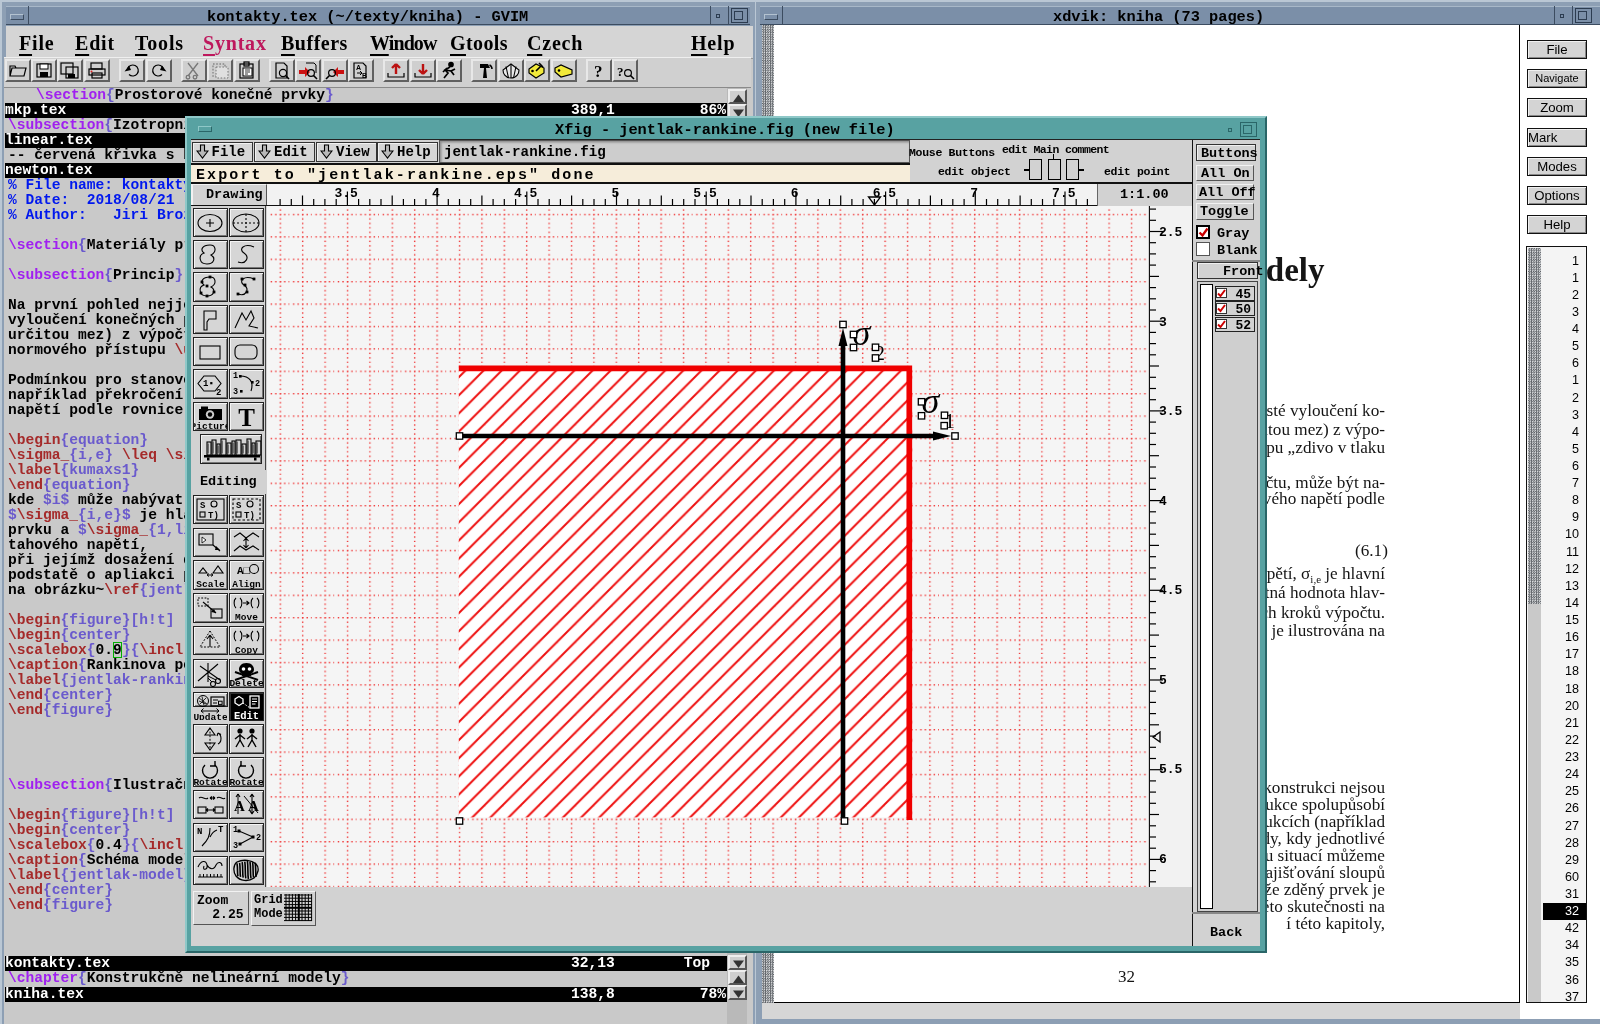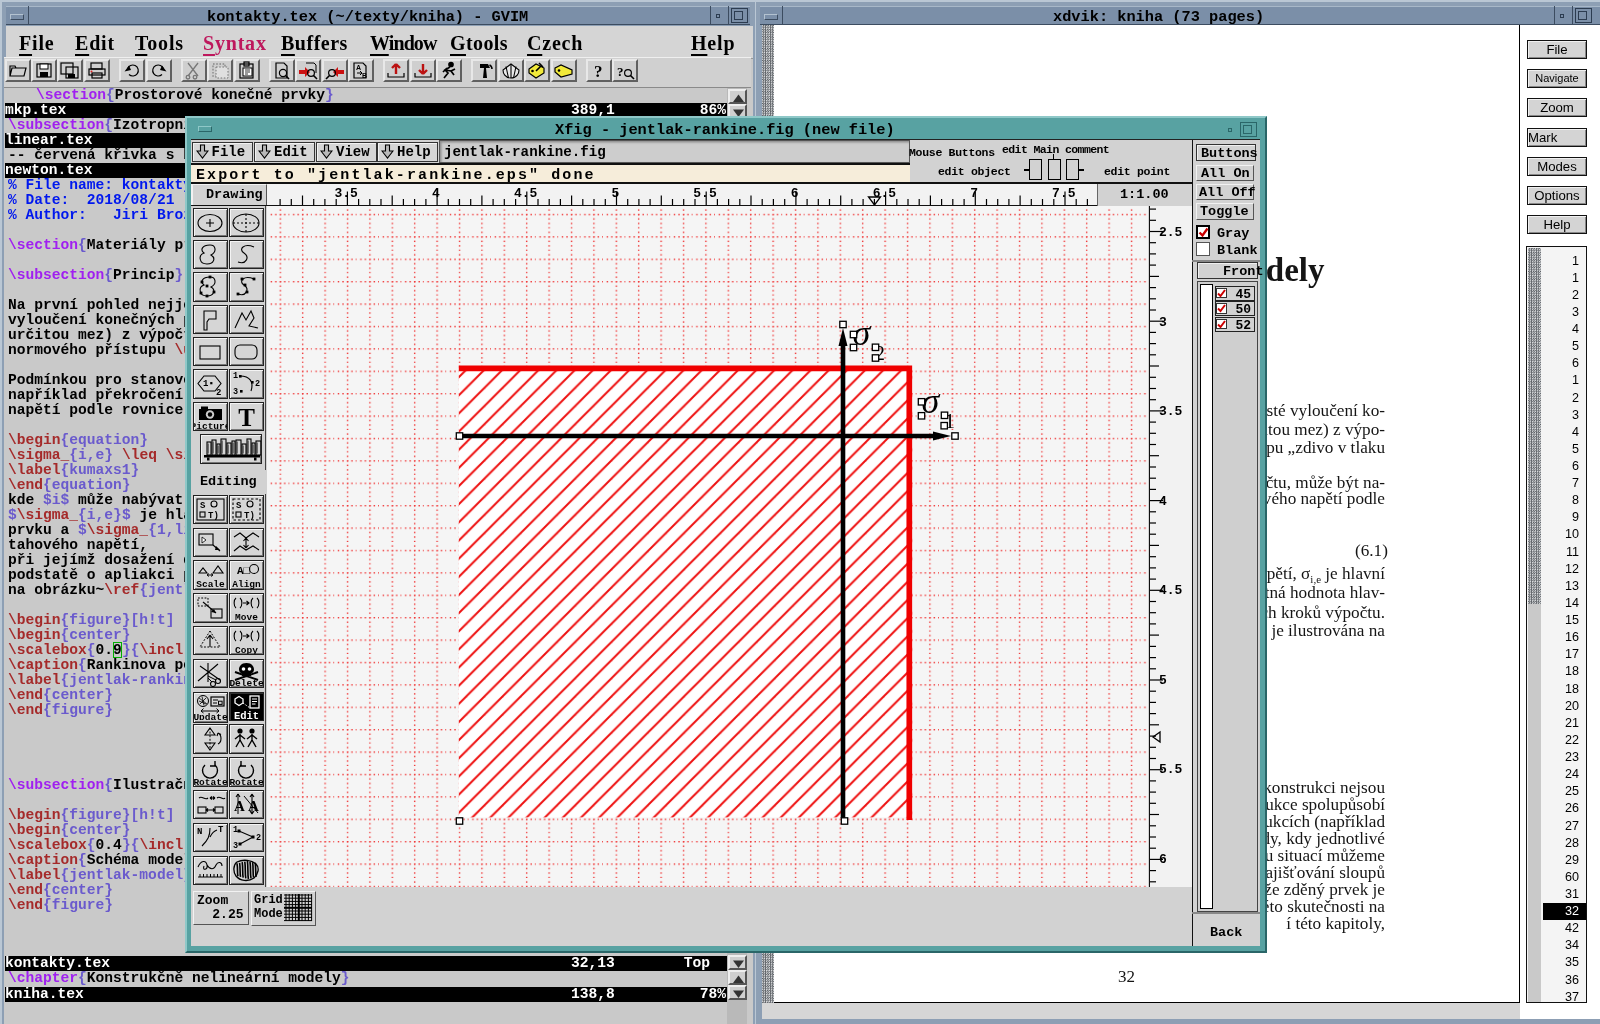--- a/index.html
+++ b/index.html
@@ -730,21 +730,21 @@
   </div>
 <div class="a" style="left:229.3px;top:658.7px;width:35px;height:29.5px;background:#d6d6d6;border:1px solid #222;box-shadow:inset 1px 1px 0 #f4f4f4,inset -1px -1px 0 #777;">
     <svg width="33" height="27.5" viewBox="0 0 33 27.5" style="position:absolute;left:0;top:0">
       <path d="M16.5 3 C11 3 9 6.5 9 9.5 C9 12 10.5 13 12 13.5 L12 16 H21 L21 13.5 C22.5 13 24 12 24 9.5 C24 6.5 22 3 16.5 3 Z" fill="#000"></path>
       <circle cx="13.5" cy="9" r="1.8" fill="#fff"></circle>
       <circle cx="19.5" cy="9" r="1.8" fill="#fff"></circle>
       <path d="M5 12 L28 20 M28 12 L5 20" stroke="#000" stroke-width="2"></path>
       <text x="16.5" y="26" font-size="9.5" font-weight="bold" font-family="Liberation Mono" fill="#000" text-anchor="middle">Delete</text>
     </svg>
   </div>
-<div class="a" style="left:192.5px;top:691.5px;width:35px;height:31px;background:#d6d6d6;border:1px solid #222;box-shadow:inset 1px 1px 0 #f4f4f4,inset -1px -1px 0 #777;">
+<div class="a" style="left:192.5px;top:691.5px;width:35px;height:15px;background:#d6d6d6;border:1px solid #222;box-shadow:inset 1px 1px 0 #f4f4f4,inset -1px -1px 0 #777;">
     <svg width="33" height="27.5" viewBox="0 0 33 27.5" style="position:absolute;left:0;top:0">
       <circle cx="9" cy="8" r="5.5" fill="none" stroke="#000" stroke-width="1"></circle>
       <path d="M5 5 l8 6 M5 8 l7 3 M6 11 l6 -6 M8 3.5 l2 9" stroke="#000" stroke-width="0.8"></path>
       <rect x="17" y="4" width="13" height="9" fill="none" stroke="#000" stroke-width="1.2"></rect>
       <path d="M19 7 h5 M19 10 h4" stroke="#000"></path>
       <rect x="24.5" y="8.2" width="3.6" height="3.2" fill="none" stroke="#000"></rect>
       <path d="M7 18 h18 m-18 0 l2.5 -2.5 m-2.5 2.5 l2.5 2 M25 18 l-2.5 -2.5 m2.5 2.5 l-2.5 2" stroke="#000" fill="none"></path>
       <text x="16.5" y="27" font-size="9.5" font-weight="bold" font-family="Liberation Mono" fill="#000" text-anchor="middle">Update</text>
     </svg>
   </div>

